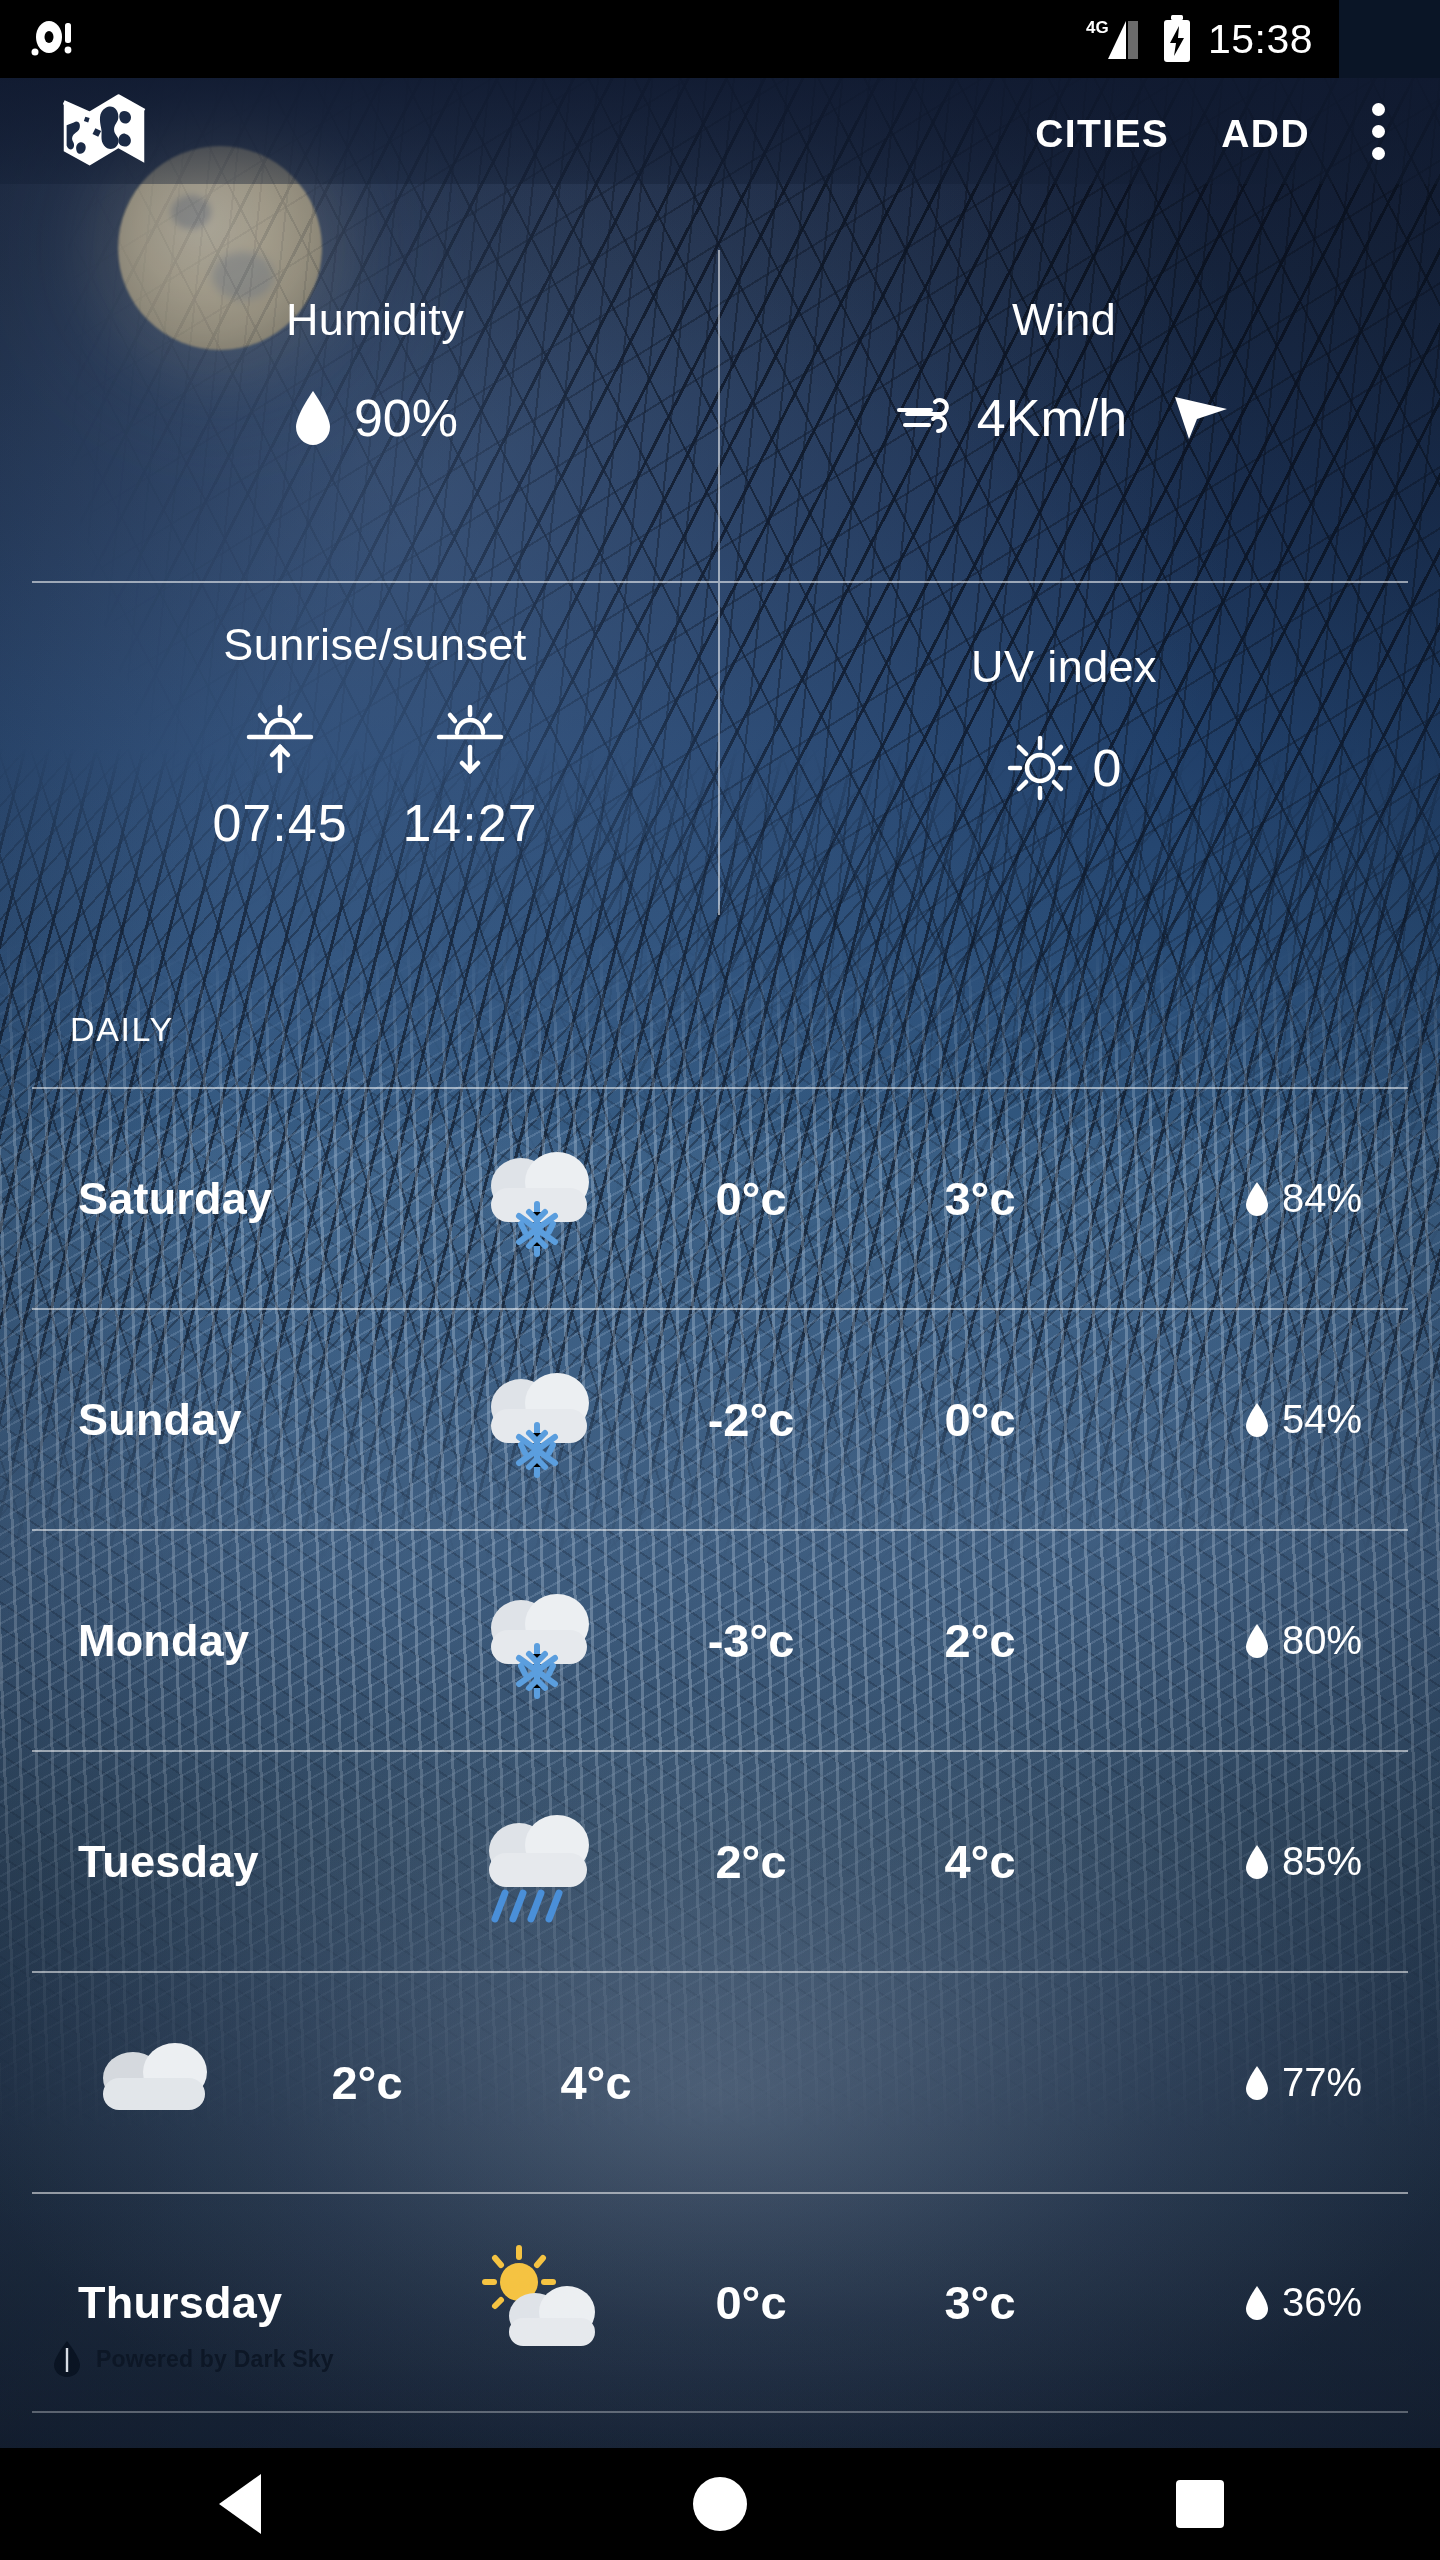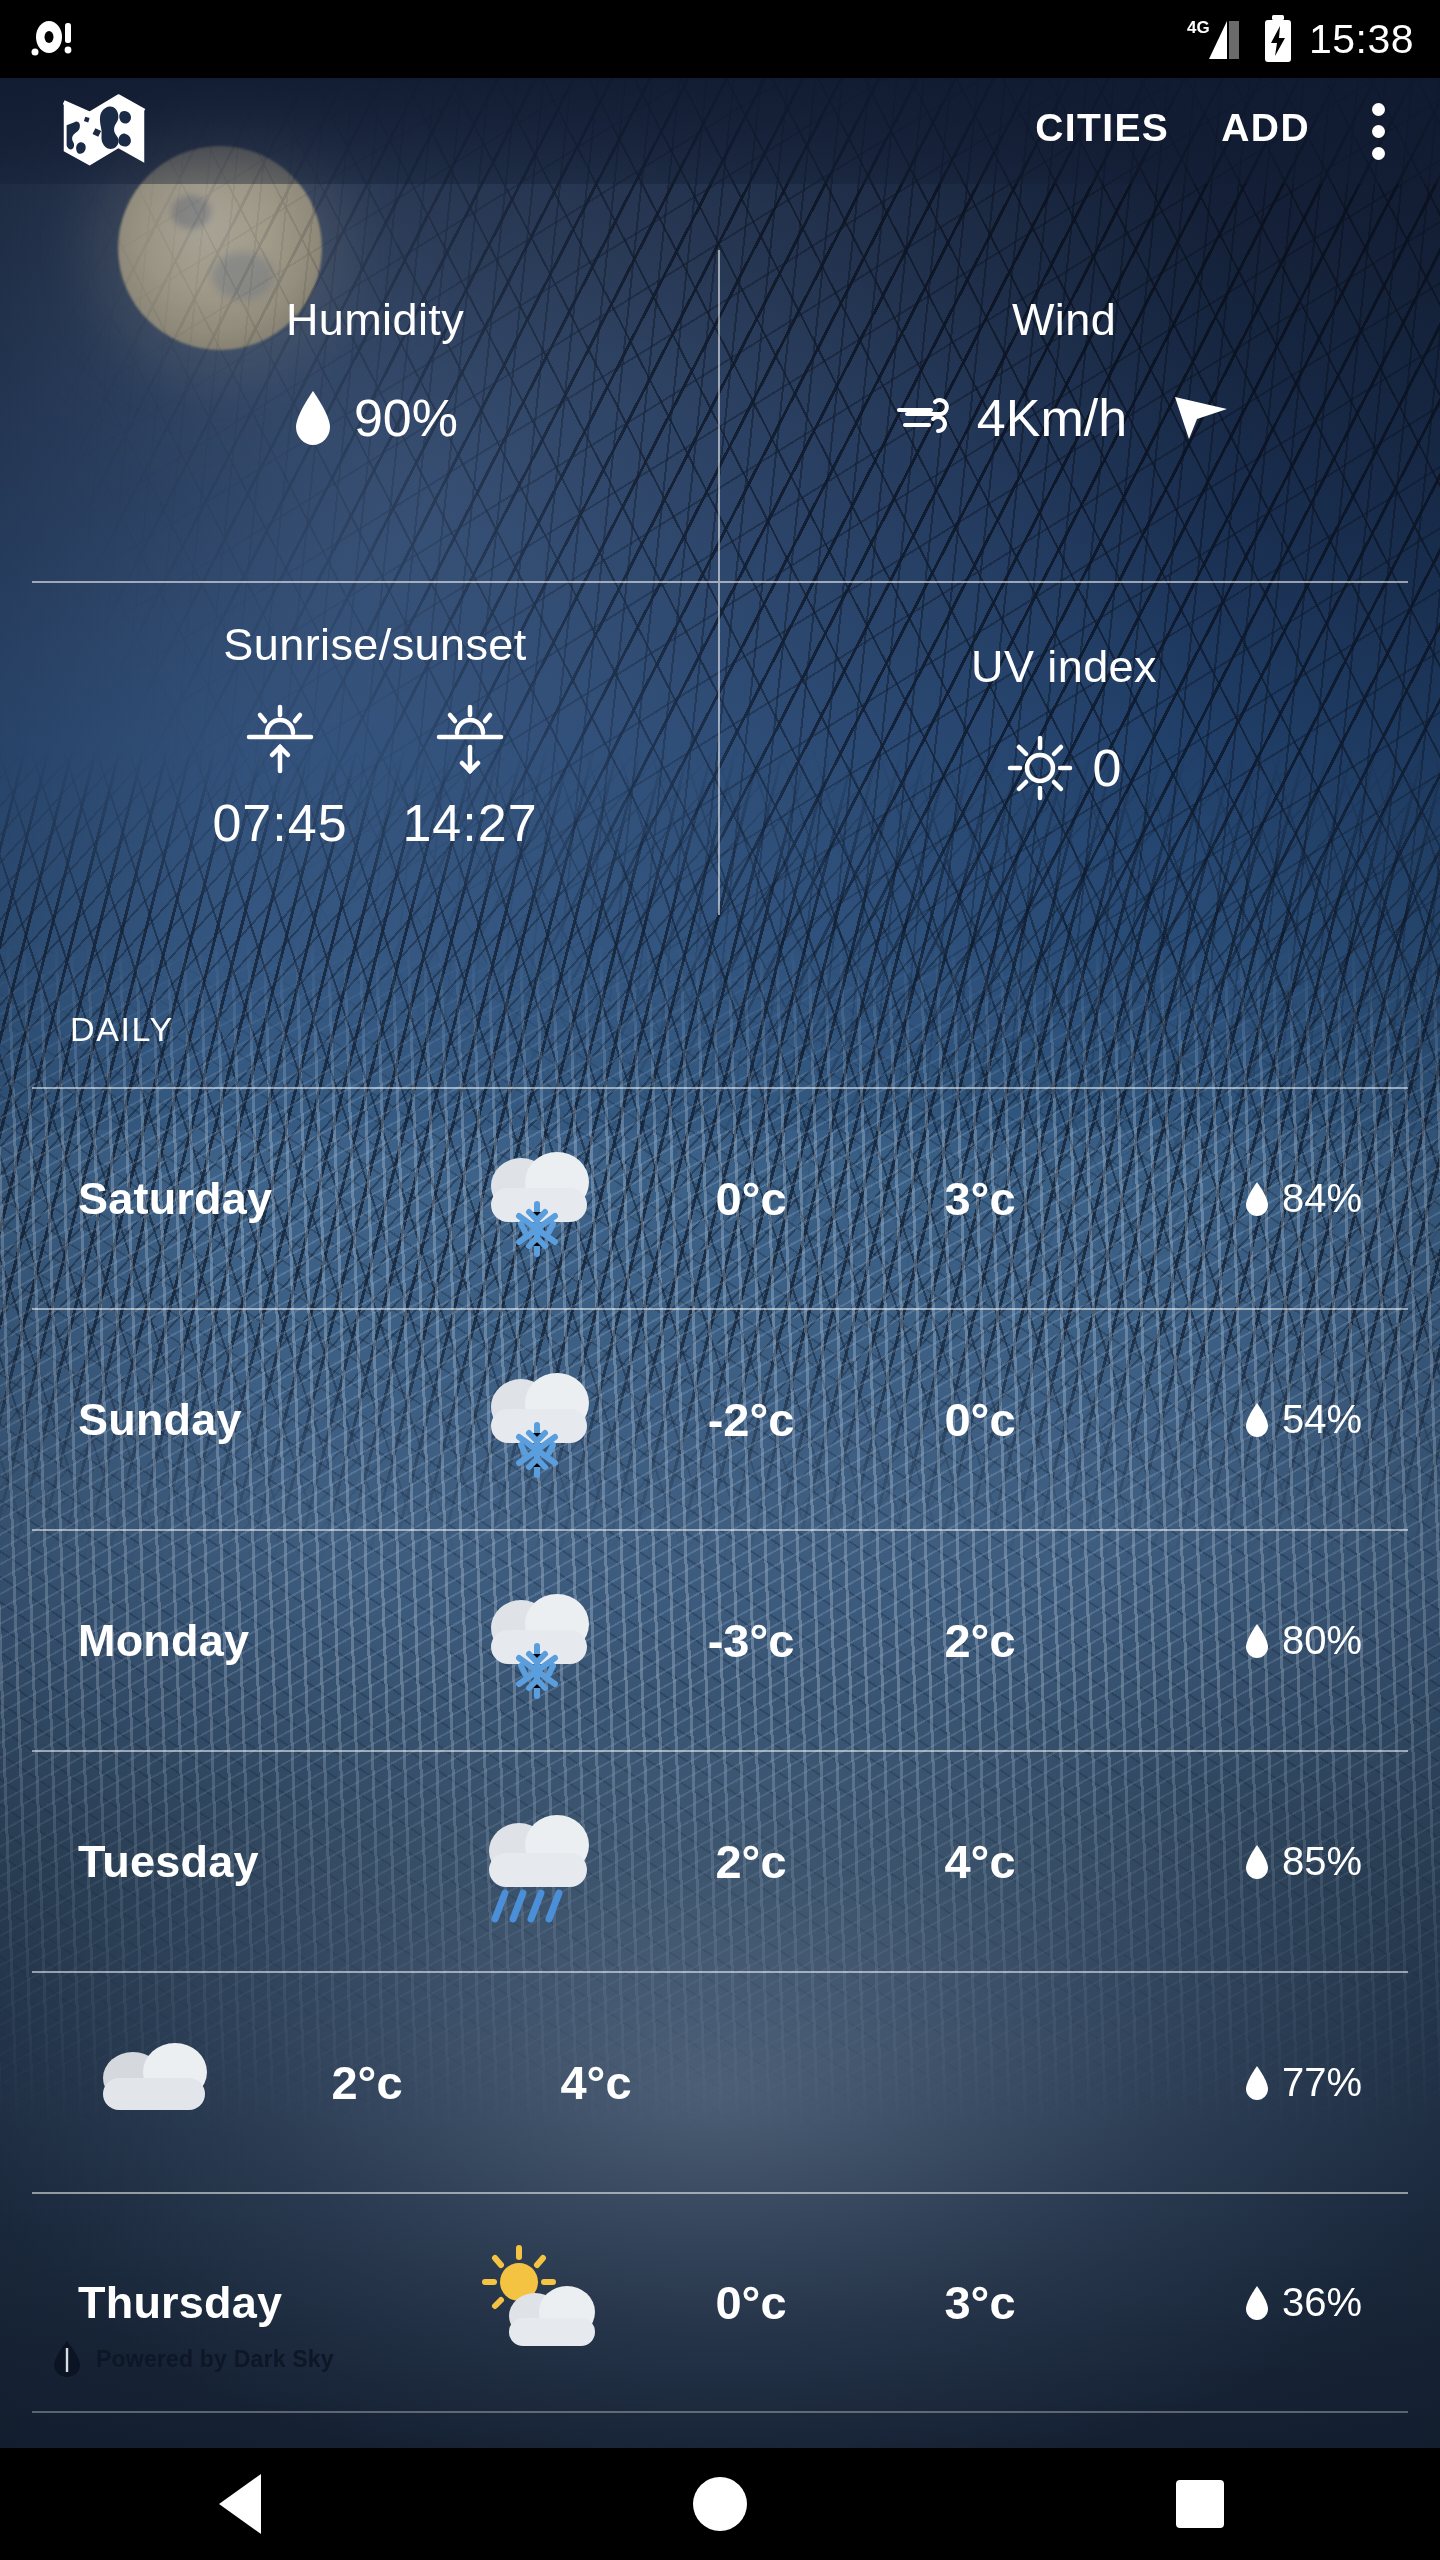--- a/index.html
+++ b/index.html
@@ -6,21 +6,21 @@
   html,body { width:1440px; height:2560px; }
   body {
     font-family:"Liberation Sans", sans-serif;
     background:#0a1526;
     overflow:hidden;
     position:relative;
   }
 
   
   #status-bar{
-    position:absolute; top:0; left:0; width:1440px; height:78px;
+    position:absolute; top:0; left:0; width:1339px; height:78px;
     background:#000; display:flex; align-items:center;
     padding:0 26px 0 30px; z-index:50;
   }
   #status-left{ display:flex; align-items:center; gap:14px; }
   #status-right{ margin-left:auto; display:flex; align-items:center; gap:14px; }
   .sb-clock{ color:#fff; font-size:41px; letter-spacing:.5px; }
 
   
   #wallpaper{ position:absolute; top:78px; left:0; width:1440px; height:2392px; overflow:hidden; z-index:0;}
   .bg-layer{ position:absolute; inset:0; }
@@ -94,21 +94,21 @@
   }
 
   
   #app-bar{
     position:absolute; top:78px; left:0; width:1440px; height:106px;
     display:flex; align-items:center; z-index:20;
     padding:0 30px 0 58px;
     background:linear-gradient(180deg, rgba(16,26,48,.86) 0%, rgba(18,30,52,.40) 100%);
   }
   #map-icon{ width:92px; height:92px; flex:0 0 auto; }
-  #app-bar-actions{ margin-left:auto; display:flex; align-items:flex-start; gap:0; }
+  #app-bar-actions{ margin-left:auto; display:flex; align-items:flex-end; gap:0; }
   .appbar-btn{
     color:#fff; font-size:39px; font-weight:bold; letter-spacing:1.4px;
     padding:14px 26px; background:none; border:none; cursor:pointer;
     font-family:"Liberation Sans", sans-serif;
   }
   #overflow-menu{
     width:64px; height:78px; display:flex; flex-direction:column;
     align-items:center; justify-content:center; gap:9px; cursor:pointer; margin-left:10px;
   }
   #overflow-menu span{ width:13px; height:13px; border-radius:50%; background:#fff; display:block; }

